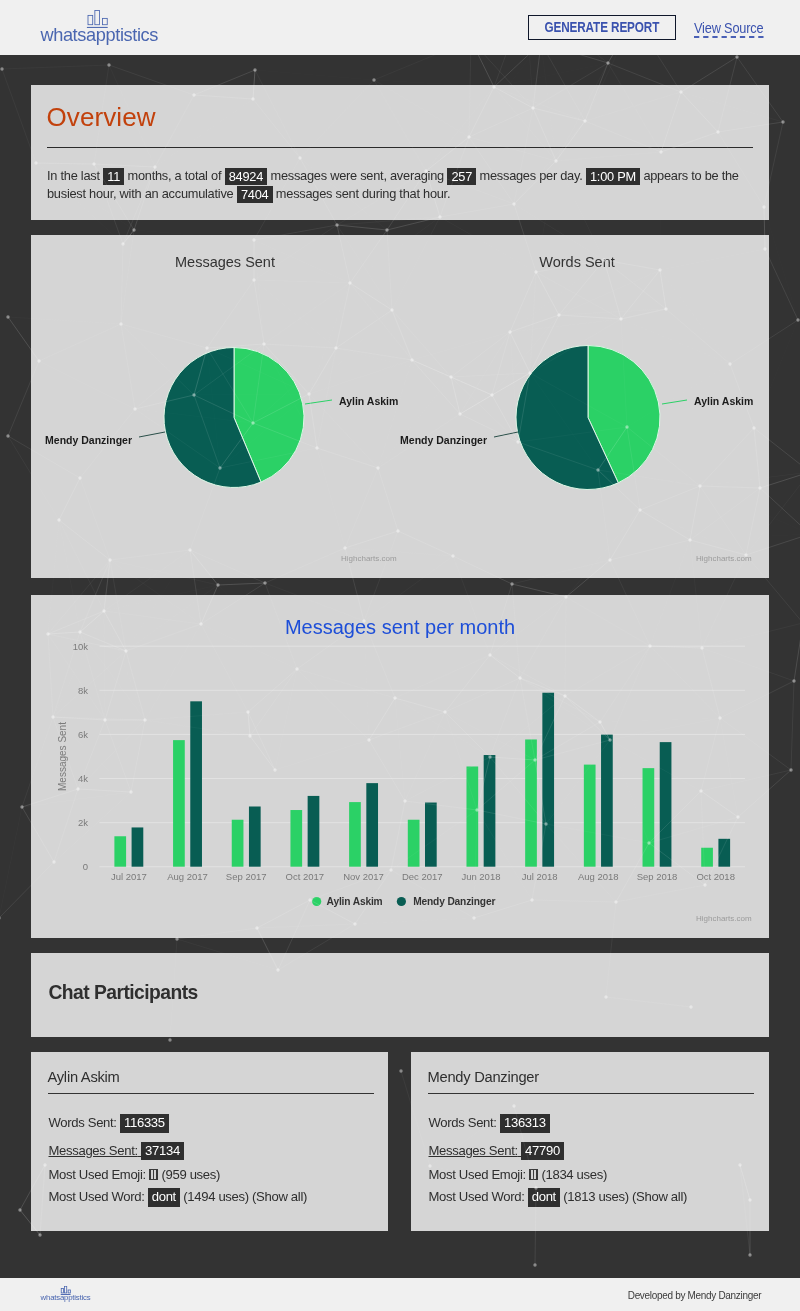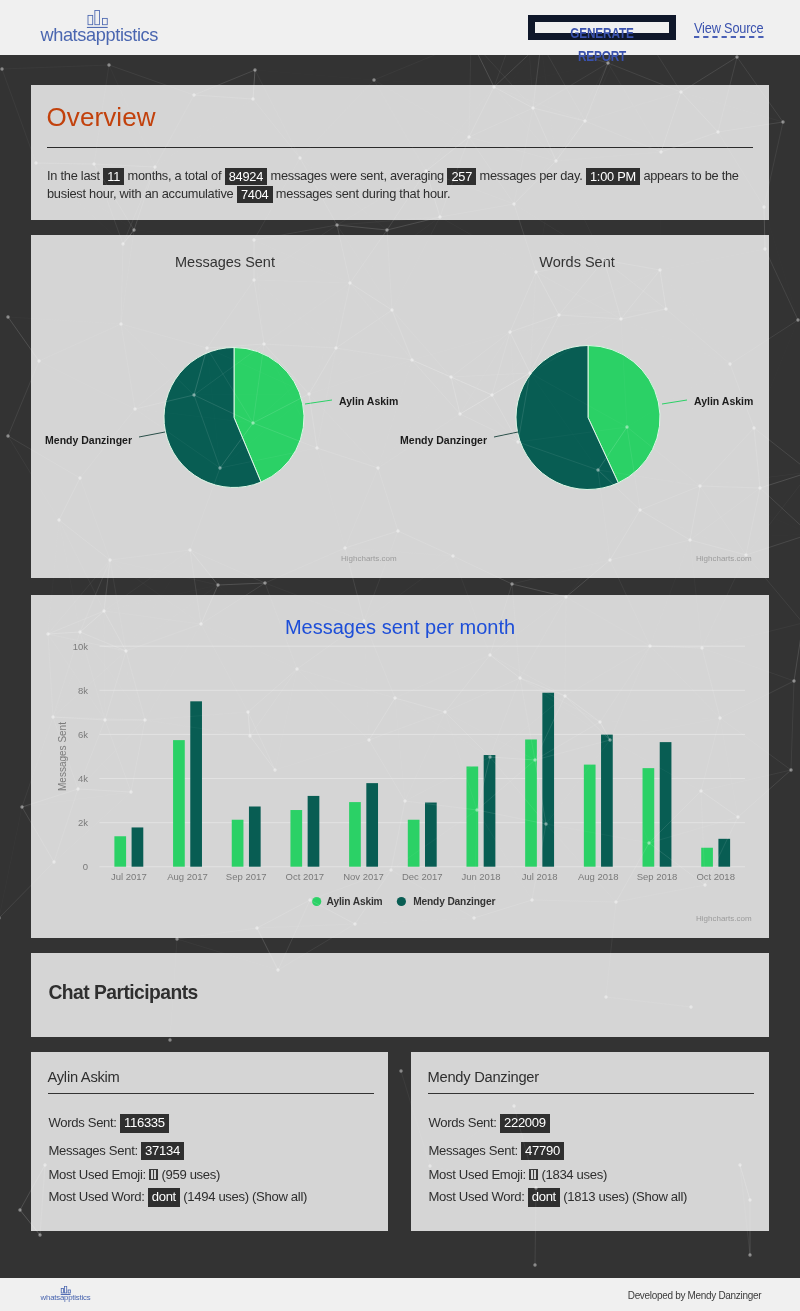--- a/index.html
+++ b/index.html
@@ -12,21 +12,21 @@
              pointer-events:none;z-index:60;}
 
   
   .header{height:55px;background:#f0f0f0;position:relative;z-index:70;}
   .brand{position:absolute;left:41.4px;top:0;width:117px;text-align:center;height:55px;}
   .brand .mark{position:absolute;left:45px;top:9.5px;line-height:0;}
   .brand .word{position:absolute;left:-1px;top:26px;width:117px;text-align:center;
                font-family:"Liberation Sans",sans-serif;font-size:18.2px;
                color:#4a66b0;letter-spacing:-0.38px;line-height:18px;}
   .gen-btn{position:absolute;left:528px;top:14.5px;width:148px;height:25px;
-           border:7px solid #0f172a;color:#3a52ae;background:transparent;
+           border:1px solid #0f172a;color:#3a52ae;background:transparent;
            font-size:14.5px;font-weight:bold;letter-spacing:-0.15px;
            padding:0;line-height:23px;cursor:pointer;text-align:center;
            font-family:"Liberation Sans",sans-serif;}
   .gen-btn > span{display:inline-block;transform:scaleX(0.81);}
   .view-src{position:absolute;left:694px;top:22px;color:#3a52ae;font-size:14.5px;
             letter-spacing:-0.2px;line-height:12px;display:inline-block;
             border-bottom:2px dashed #4a60b5;padding-bottom:2px;cursor:pointer;
             text-decoration:none;transform:scaleX(0.88);transform-origin:left top;}
 
   
@@ -65,21 +65,21 @@
         padding:16px;}
   #card-left{left:31px;width:357px;}
   #card-right{left:411px;width:358px;}
   .card h3{margin:0;position:absolute;left:16.5px;top:18px;font-size:14.7px;
            font-weight:normal;color:#2f2f2f;line-height:1;letter-spacing:-0.25px;}
   .card .rule{position:absolute;left:16.5px;top:41px;width:326px;border-top:1.6px solid #333;}
   .card .rows{position:absolute;left:17.5px;top:52px;font-size:13.1px;color:#2e2e2e;
               letter-spacing:-0.33px;}
   .card .row{position:absolute;left:0;white-space:nowrap;line-height:13px;}
   .card .row:nth-child(1){top:12px;}
-  .card .row:nth-child(2){top:39.5px;}
+  .card .row:nth-child(2){top:39.5px;text-decoration:underline;}
   .card .row:nth-child(3){top:64px;}
   .card .row:nth-child(4){top:86px;}
   .card .row .chip{font-size:13.1px;padding:1px 4px 2.5px;}
   .tofu{display:inline-block;width:9px;height:11px;border:1px solid #3a3a3a;
         position:relative;top:1px;background:
           repeating-linear-gradient(to right,#3a3a3a 0 1px,transparent 1px 3px);}
   .showall{}
 
   
   .footer{position:absolute;left:0;top:1278px;width:800px;height:33px;
@@ -206,21 +206,21 @@
       <div class="row"><span>Words Sent:</span> <span class="chip">116335</span></div>
       <div class="row"><span>Messages Sent:</span> <span class="chip">37134</span></div>
       <div class="row"><span>Most Used Emoji:</span> <span class="tofu"></span> <span>(959 uses)</span></div>
       <div class="row"><span>Most Used Word:</span> <span class="chip">dont</span> <span>(1494 uses)</span> <span class="showall">(Show all)</span></div>
     </div>
   </div>
 <div class="card" id="card-right">
     <h3>Mendy Danzinger</h3>
     <hr class="rule">
     <div class="rows">
-      <div class="row"><span>Words Sent:</span> <span class="chip">222009</span></div>
+      <div class="row"><span>Words Sent:</span> <span class="chip">136313</span></div>
       <div class="row"><span>Messages Sent:</span> <span class="chip">47790</span></div>
       <div class="row"><span>Most Used Emoji:</span> <span class="tofu"></span> <span>(1834 uses)</span></div>
       <div class="row"><span>Most Used Word:</span> <span class="chip">dont</span> <span>(1813 uses)</span> <span class="showall">(Show all)</span></div>
     </div>
   </div>
 
 <div class="footer">
   <div class="brand-small">
     <span class="mk">
       <svg width="11" height="9" viewBox="0 0 22 19">

